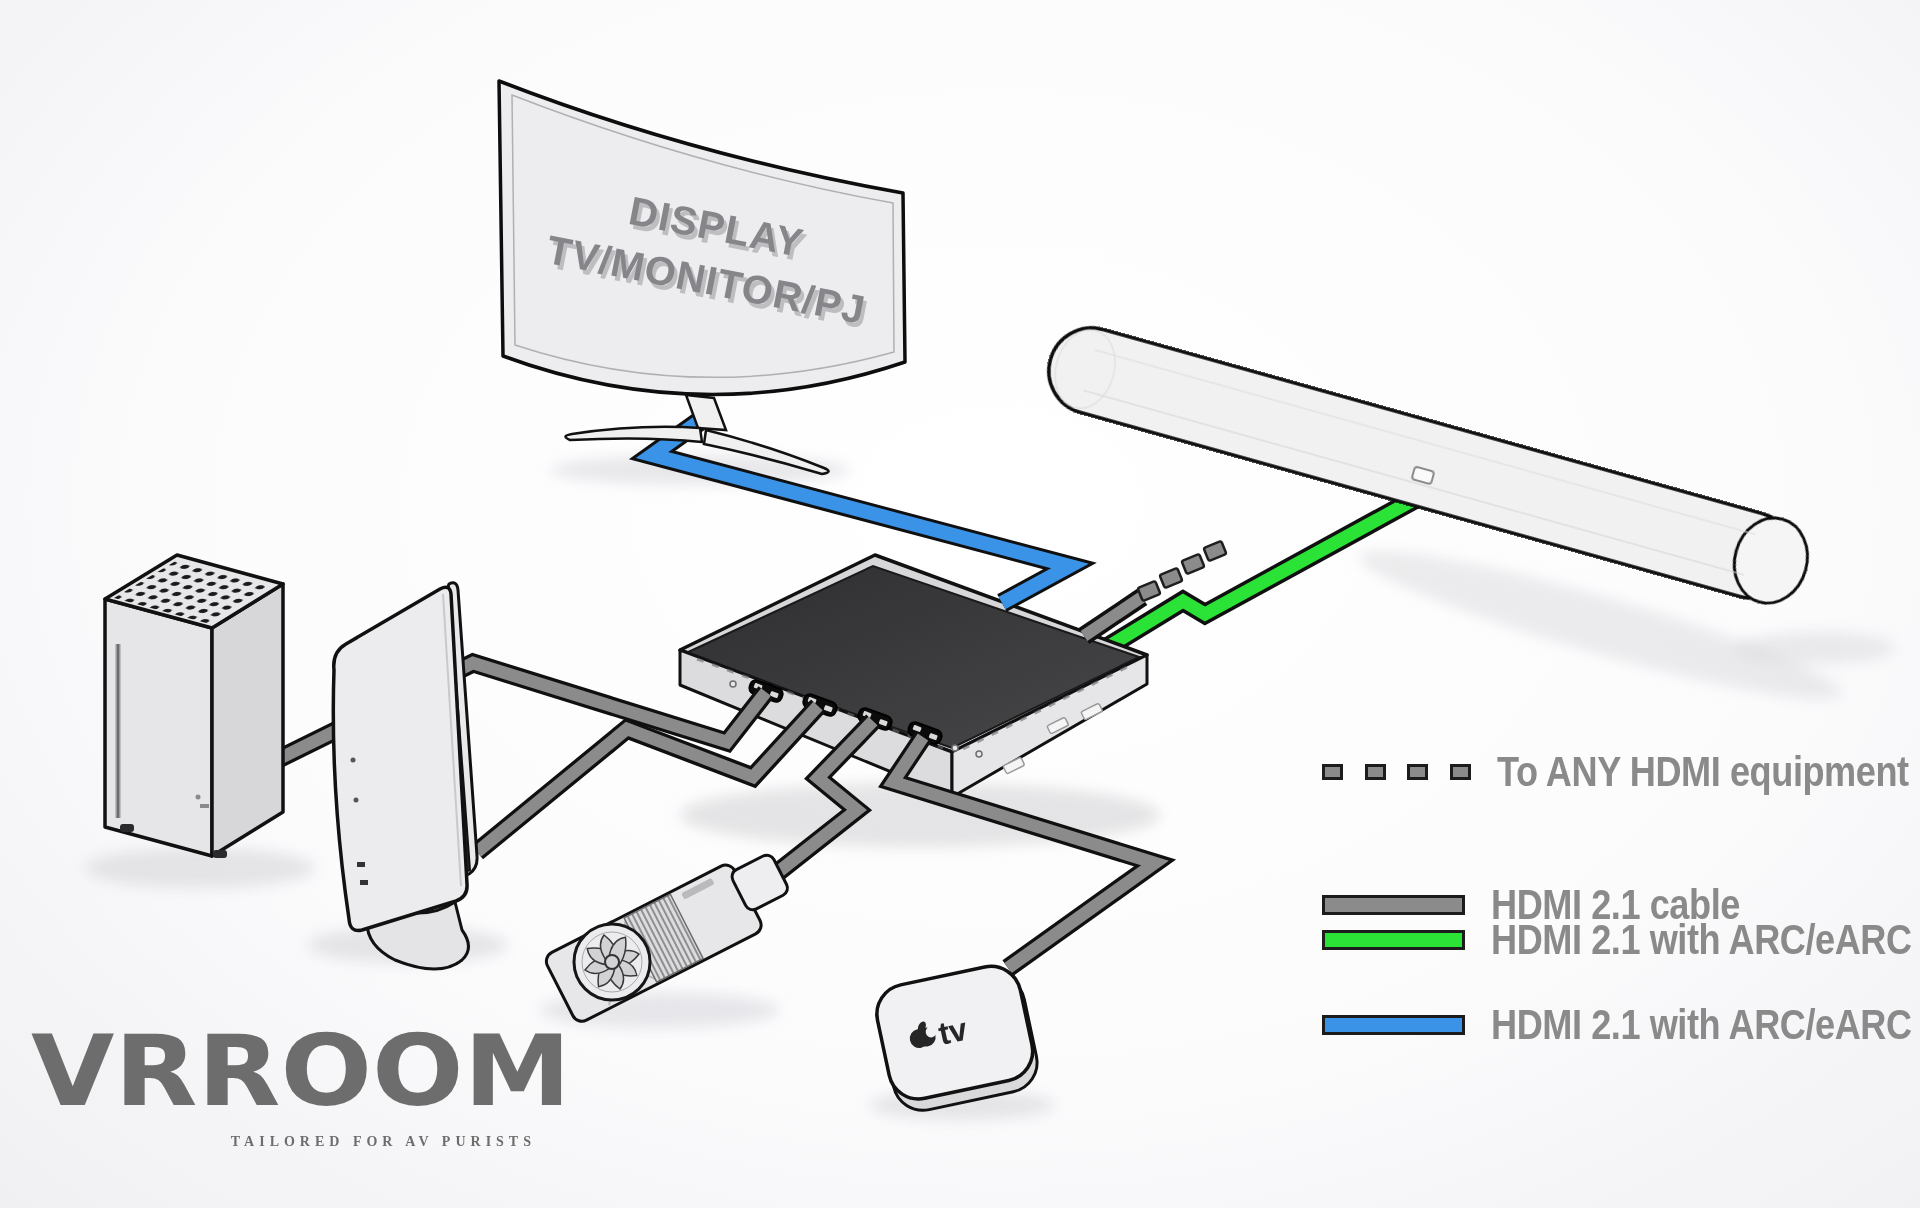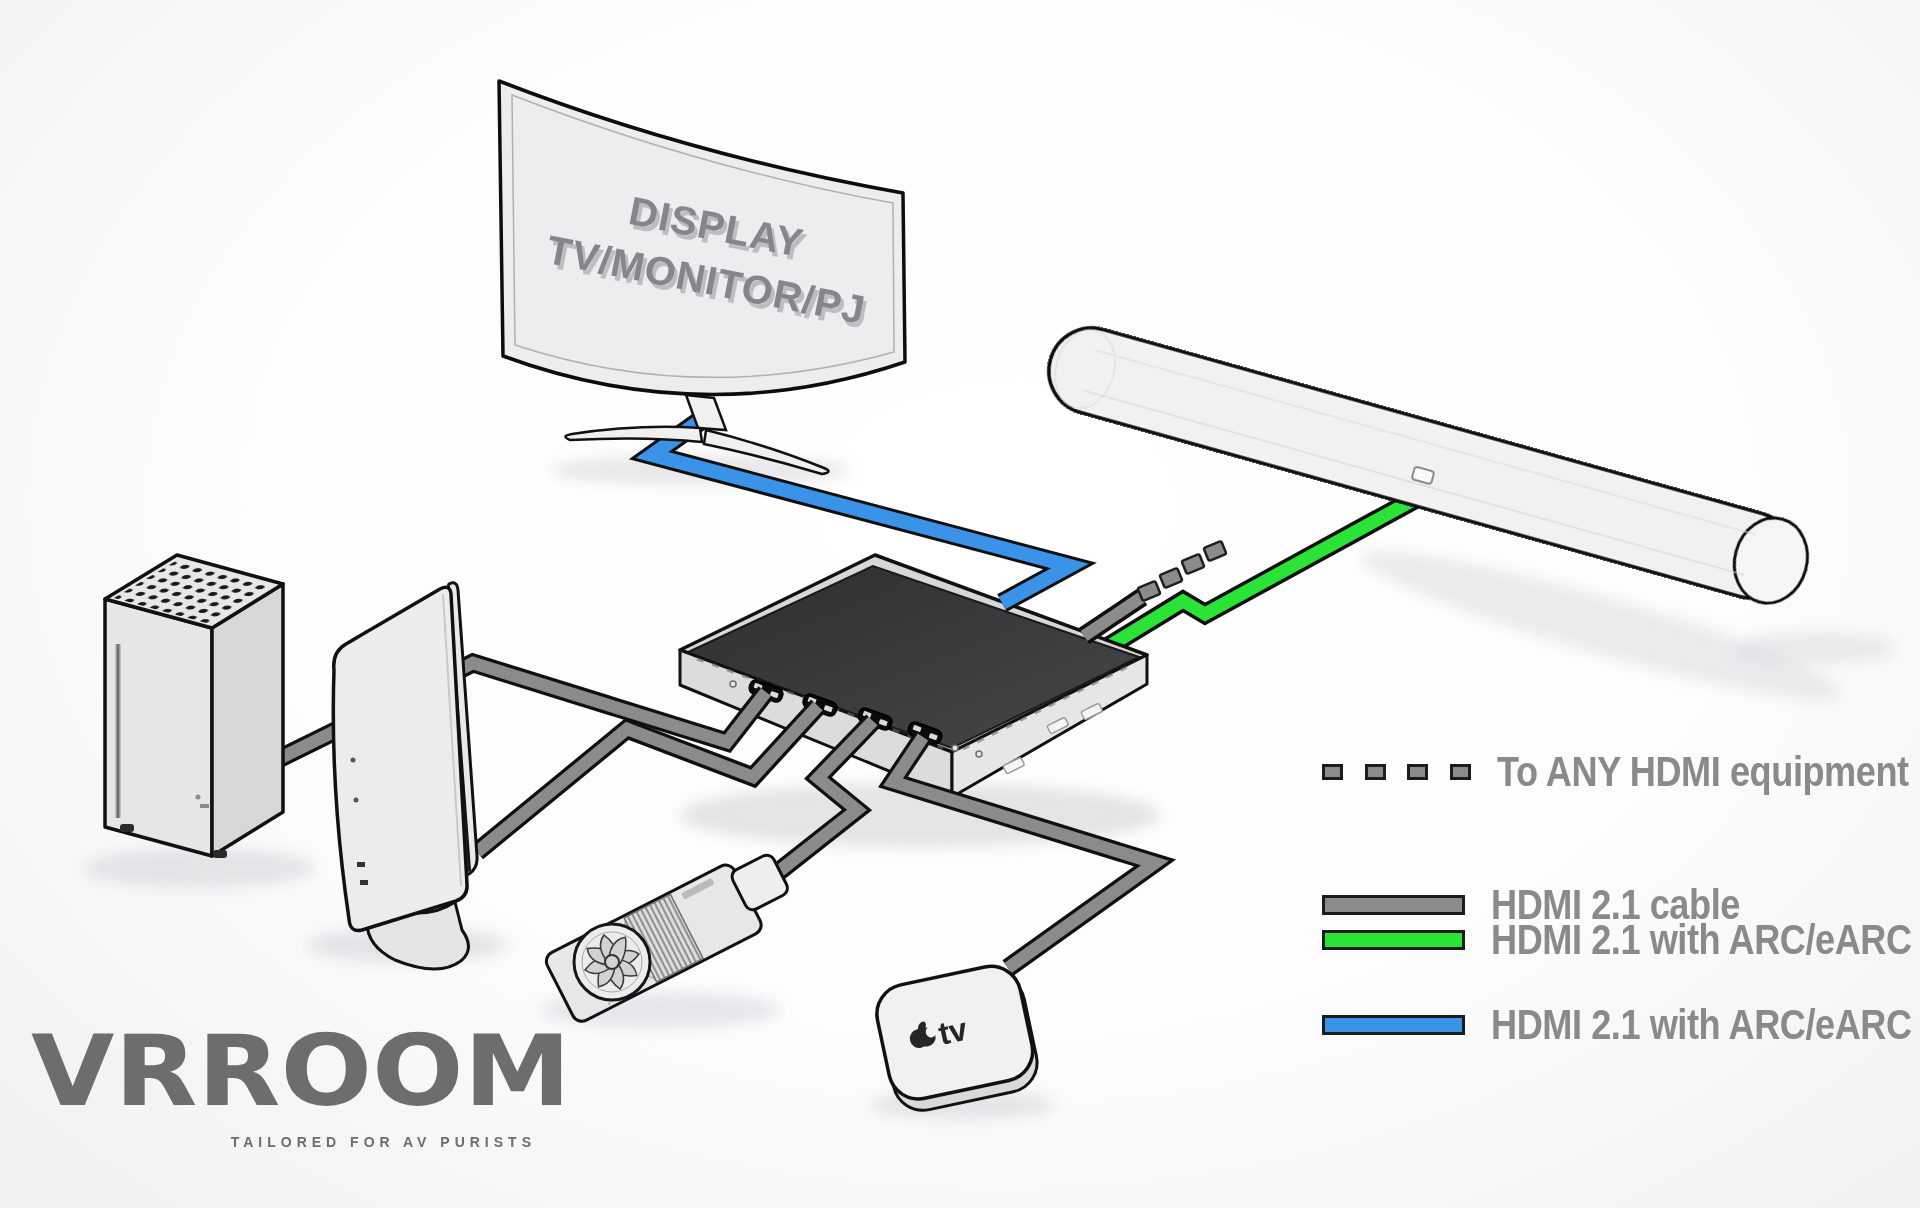--- a/index.html
+++ b/index.html
@@ -21,21 +21,21 @@
     margin-left:26px;font-size:42px;font-weight:bold;color:#8a8a8a;white-space:nowrap;
     transform:scaleX(0.86);transform-origin:left center;letter-spacing:-0.5px;
   }
   
   .brand{position:absolute;left:12px;top:1022px;width:505px;margin-left:19px;}
   .brand .logo{
     font-family:"DejaVu Sans", sans-serif;font-weight:bold;font-size:98px;line-height:1;
     color:#6d6d6d;letter-spacing:0px;transform:scaleX(1.1) scaleY(1.0);transform-origin:left top;white-space:nowrap;
   }
   .brand .tagline{
-    margin-top:14px;text-align:right;font-family:Liberation Sans, sans-serif;font-weight:bold;
+    margin-top:14px;text-align:right;font-family:Liberation Serif, serif;font-weight:bold;
     font-size:14px;letter-spacing:5px;color:#6d6d6d;white-space:nowrap;
   }
 </style>
 </head>
 <body>
 
 <div id="canvas">
 
   <svg id="diagram" width="1920" height="1208" viewBox="0 0 1920 1208">
     <defs>

